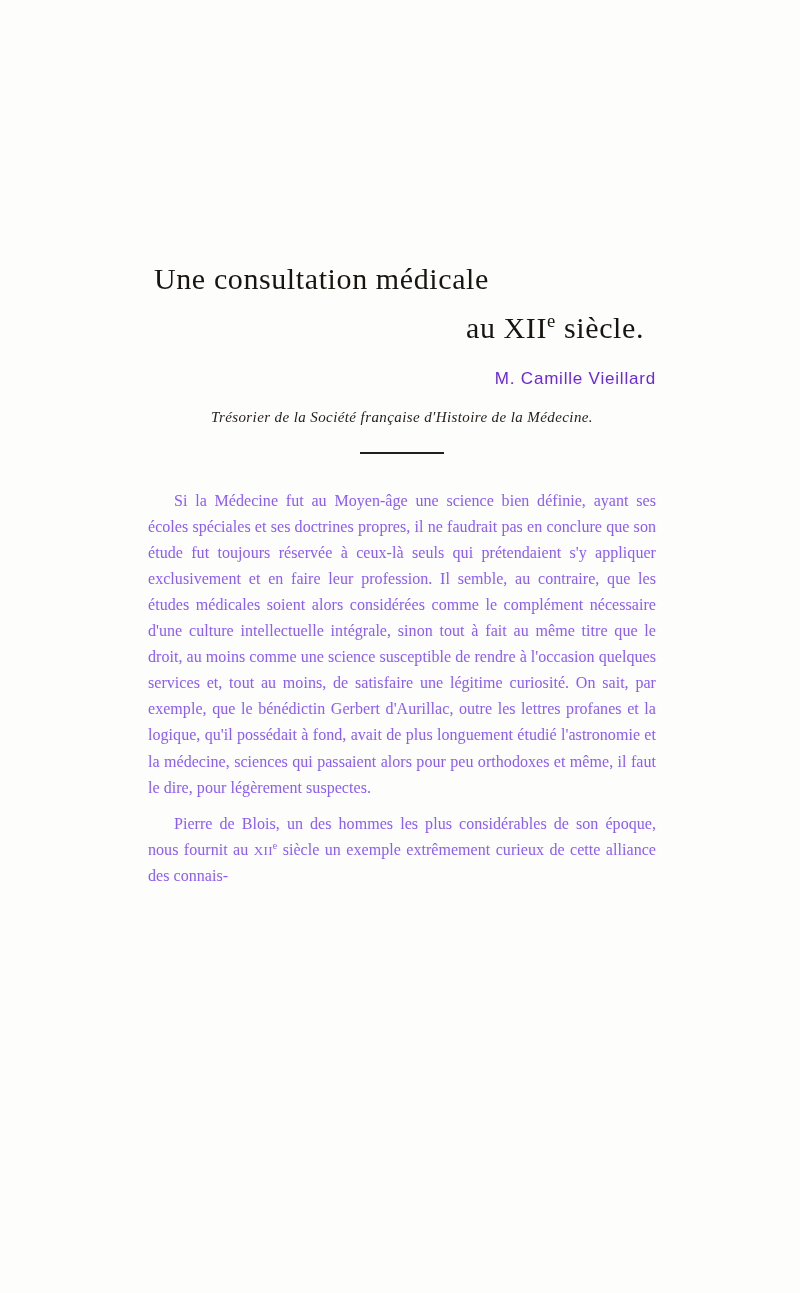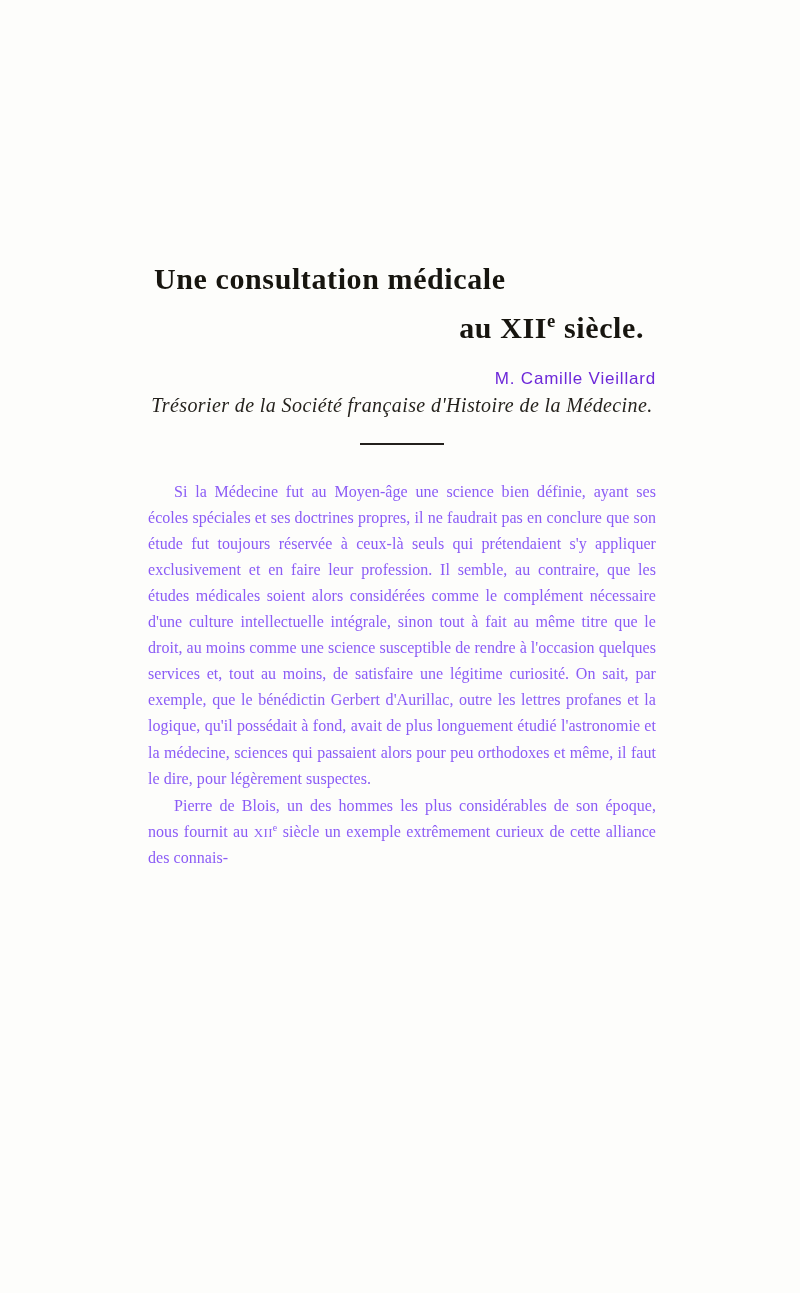--- a/index.html
+++ b/index.html
@@ -26,21 +26,21 @@
     top: 258px;
     width: 508px;
   }
   .title {
     text-align: center;
     font-family: "Liberation Serif", serif;
     font-size: 30px;
     letter-spacing: 0.6px;
     line-height: 1.38;
     color: #17150f;
-    font-weight: 700;
+    font-weight: 400;
   }
   .title .line1 {
     display: block;
     text-align: left;
     padding-left: 6px;
   }
   .title .line2 {
     display: block;
     text-align: right;
     padding-right: 12px;
@@ -60,24 +60,24 @@
   }
   .author {
     margin-top: 20px;
     text-align: right;
     font-family: "Liberation Sans", sans-serif;
     font-size: 17px;
     letter-spacing: 0.8px;
     color: #6d28d9;
   }
   .author-sub {
-    margin-top: 5px;
+    margin-top: 20px;
     text-align: center;
     font-style: italic;
-    font-size: 20px;
+    font-size: 15px;
     letter-spacing: 0.4px;
     color: #25221d;
   }
   .rule-wrap {
     margin-top: 26px;
     display: flex;
     justify-content: center;
   }
   .rule {
     width: 84px;
@@ -90,21 +90,21 @@
     line-height: 1.63;
     text-align: justify;
     color: #8b5cf6;
     letter-spacing: 0.05px;
   }
   .body-text p {
     margin: 0;
     text-indent: 26px;
   }
   .body-text p + p {
-    margin-top: 1px;
+    margin-top: 10px;
   }
   .sc {
     font-size: 0.82em;
     letter-spacing: 0.3px;
   }
   .body-text sup {
     font-size: 0.62em;
     vertical-align: super;
     line-height: 0;
   }

